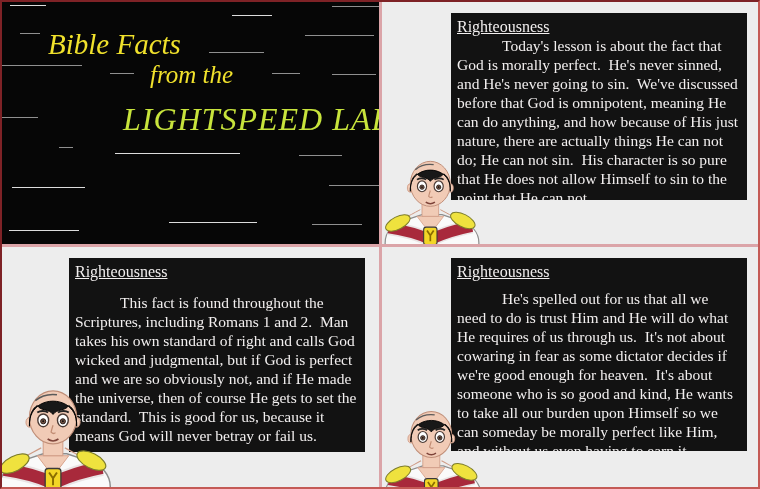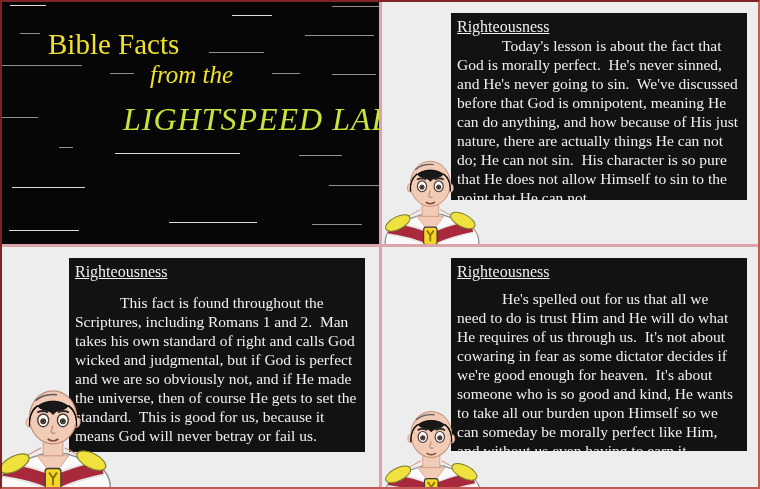--- a/index.html
+++ b/index.html
@@ -14,21 +14,21 @@
   .quad{position:absolute; overflow:hidden;}
   .q1{left:0;   top:0;     width:377px; height:242px; background:#060606;}
   .q2{left:380px;top:0;    width:376px; height:242px;}
   .q3{left:0;   top:245px; width:377px; height:240px;}
   .q4{left:380px;top:245px;width:376px; height:240px;}
   .vdiv{position:absolute; left:377px; top:0; width:3px; height:485px; background:#dba4a8;}
   .hdiv{position:absolute; left:0; top:242px; width:756px; height:3px; background:#dba4a8;}
 
   
   .speed-line{position:absolute; height:1px;}
-  .t1{position:absolute; left:46px;  top:26px;  font-size:29px; color:#f0e12c; white-space:nowrap;}
+  .t1{position:absolute; left:46px;  top:26px;  font-style:italic; font-size:29px; color:#f0e12c; white-space:nowrap;}
   .t2{position:absolute; left:148px; top:59px;  font-style:italic; font-size:25px; color:#f0e12c; white-space:nowrap;}
   .t3{position:absolute; left:76px;  top:99px;  font-style:italic; font-size:32px; color:#c8e43c; white-space:nowrap; letter-spacing:1px;margin-left:45px;}
 
   
   .textbox{
     position:absolute; left:69px; top:11px; width:284px;
     background:#121212; color:#f2efef;
     font-size:15.5px; line-height:19px;
     padding:4px 6px 0 6px; overflow:hidden;
   }

